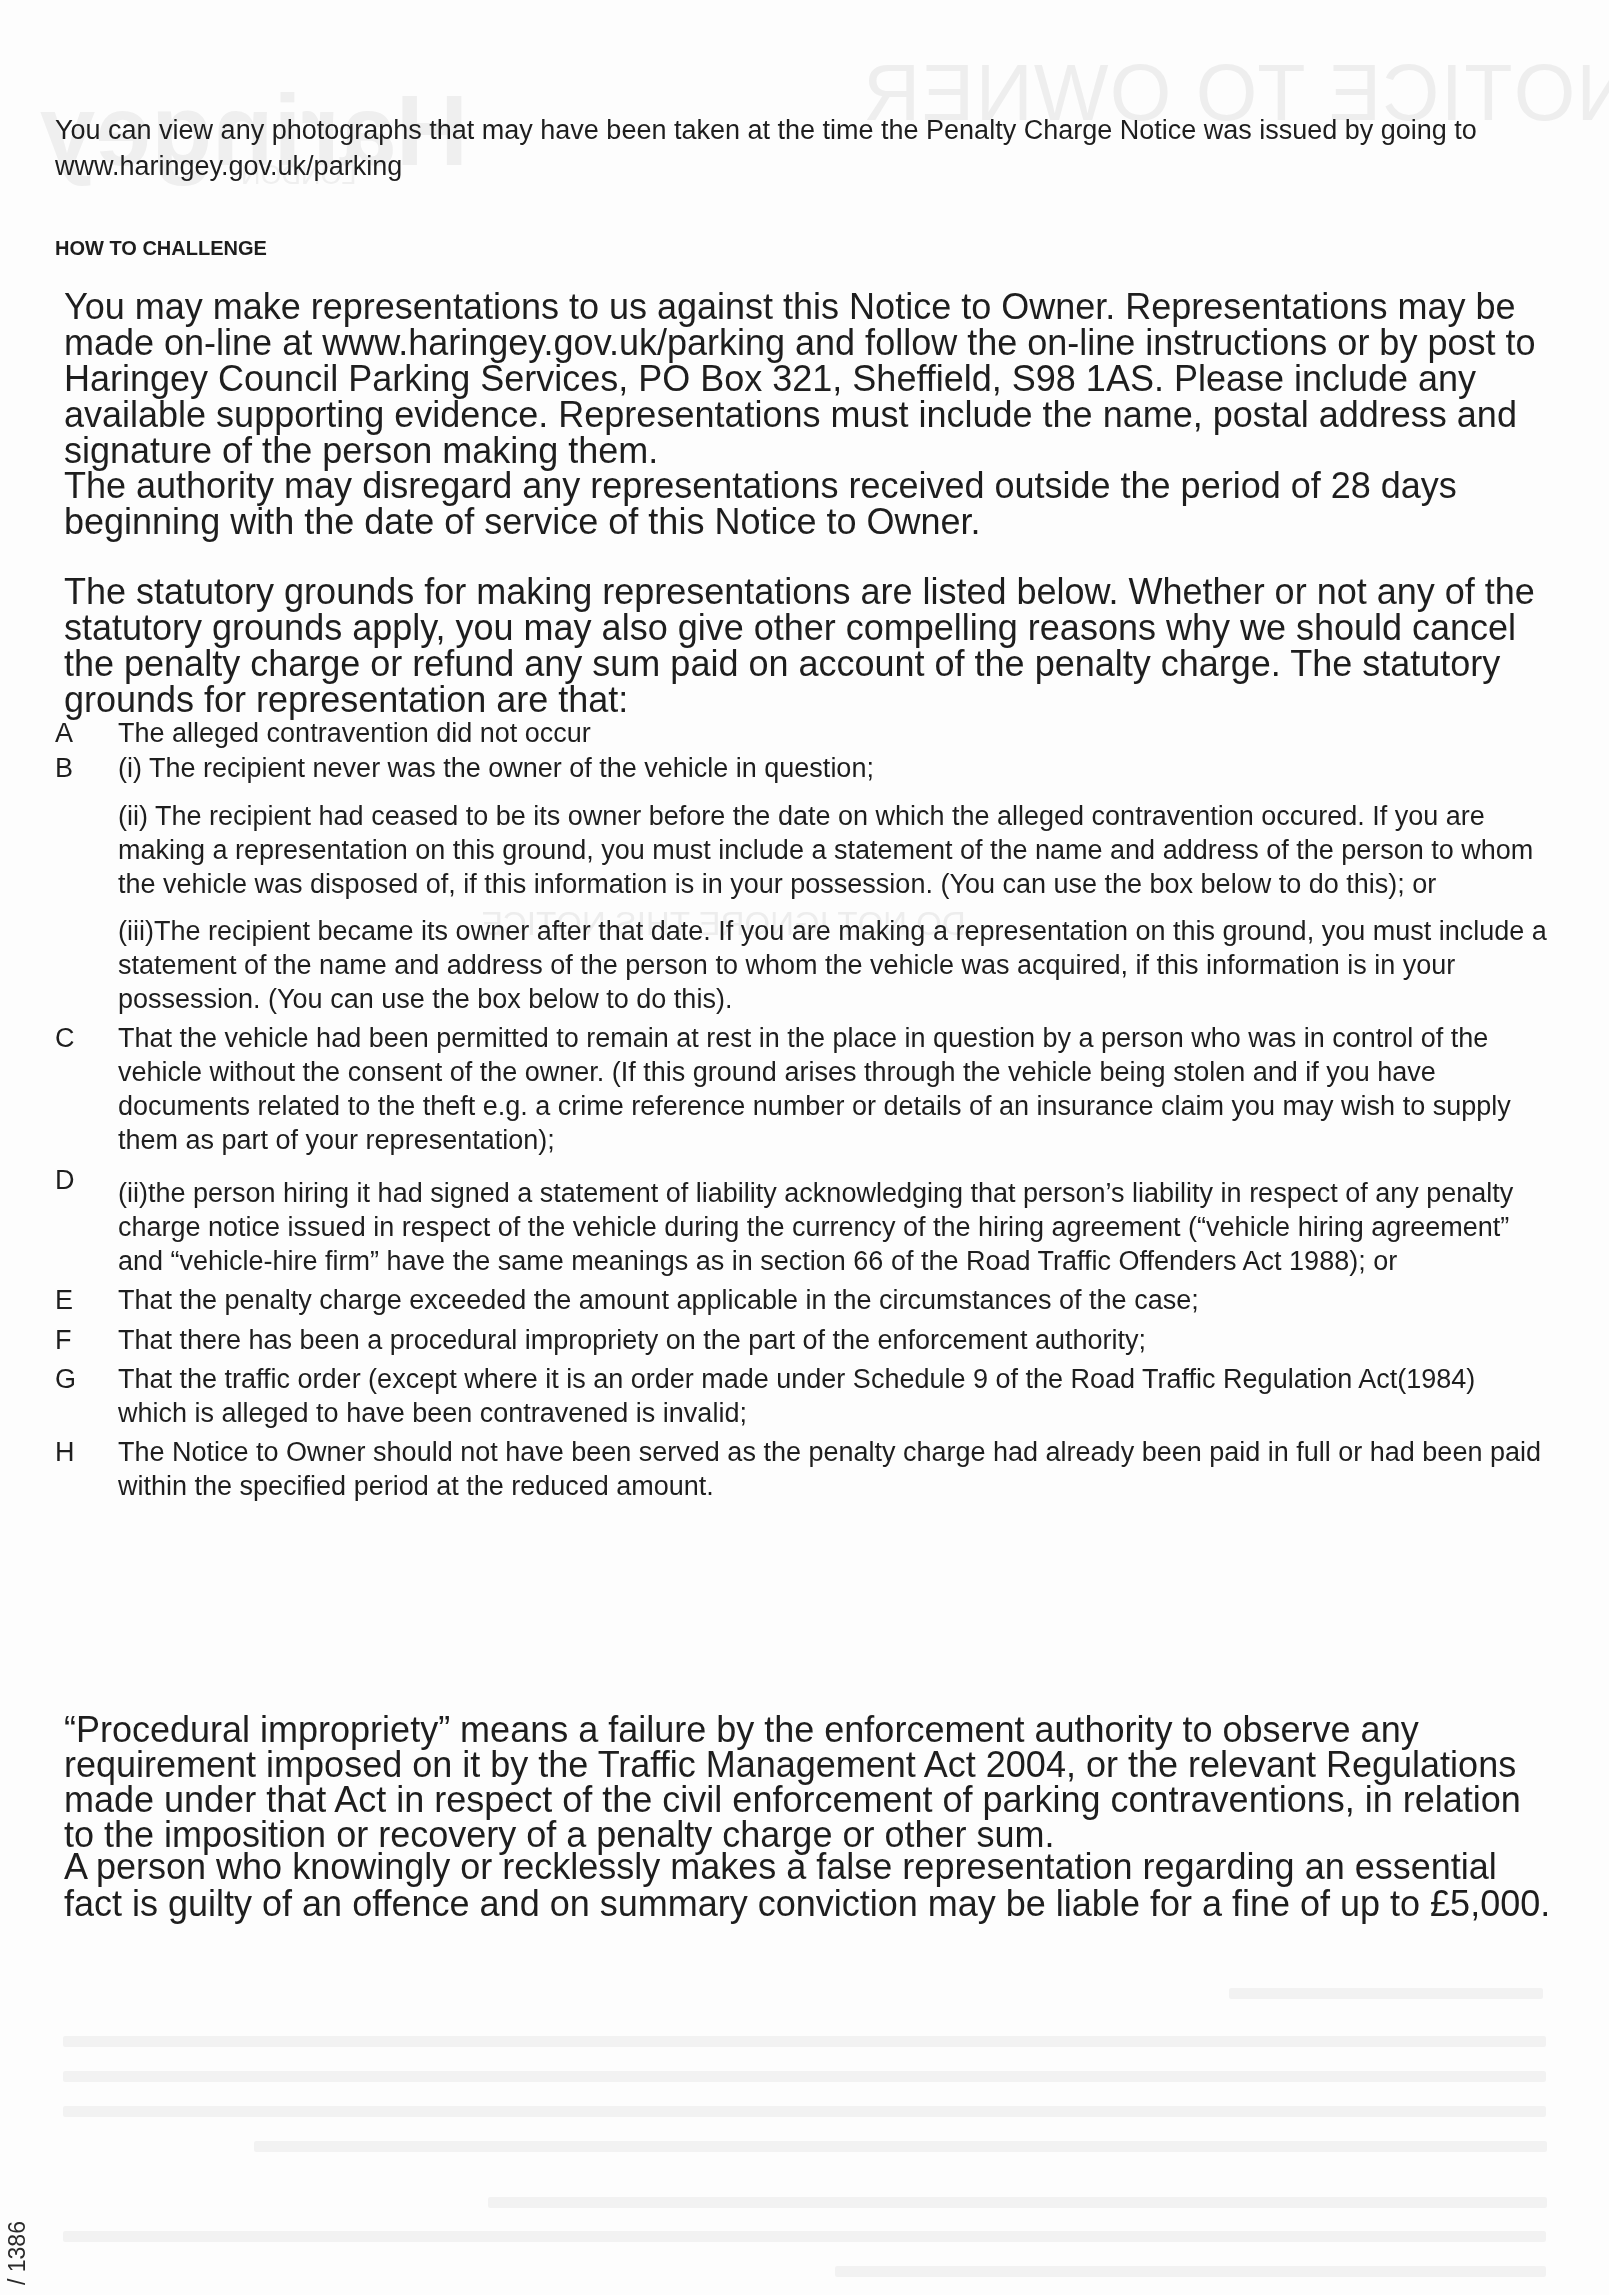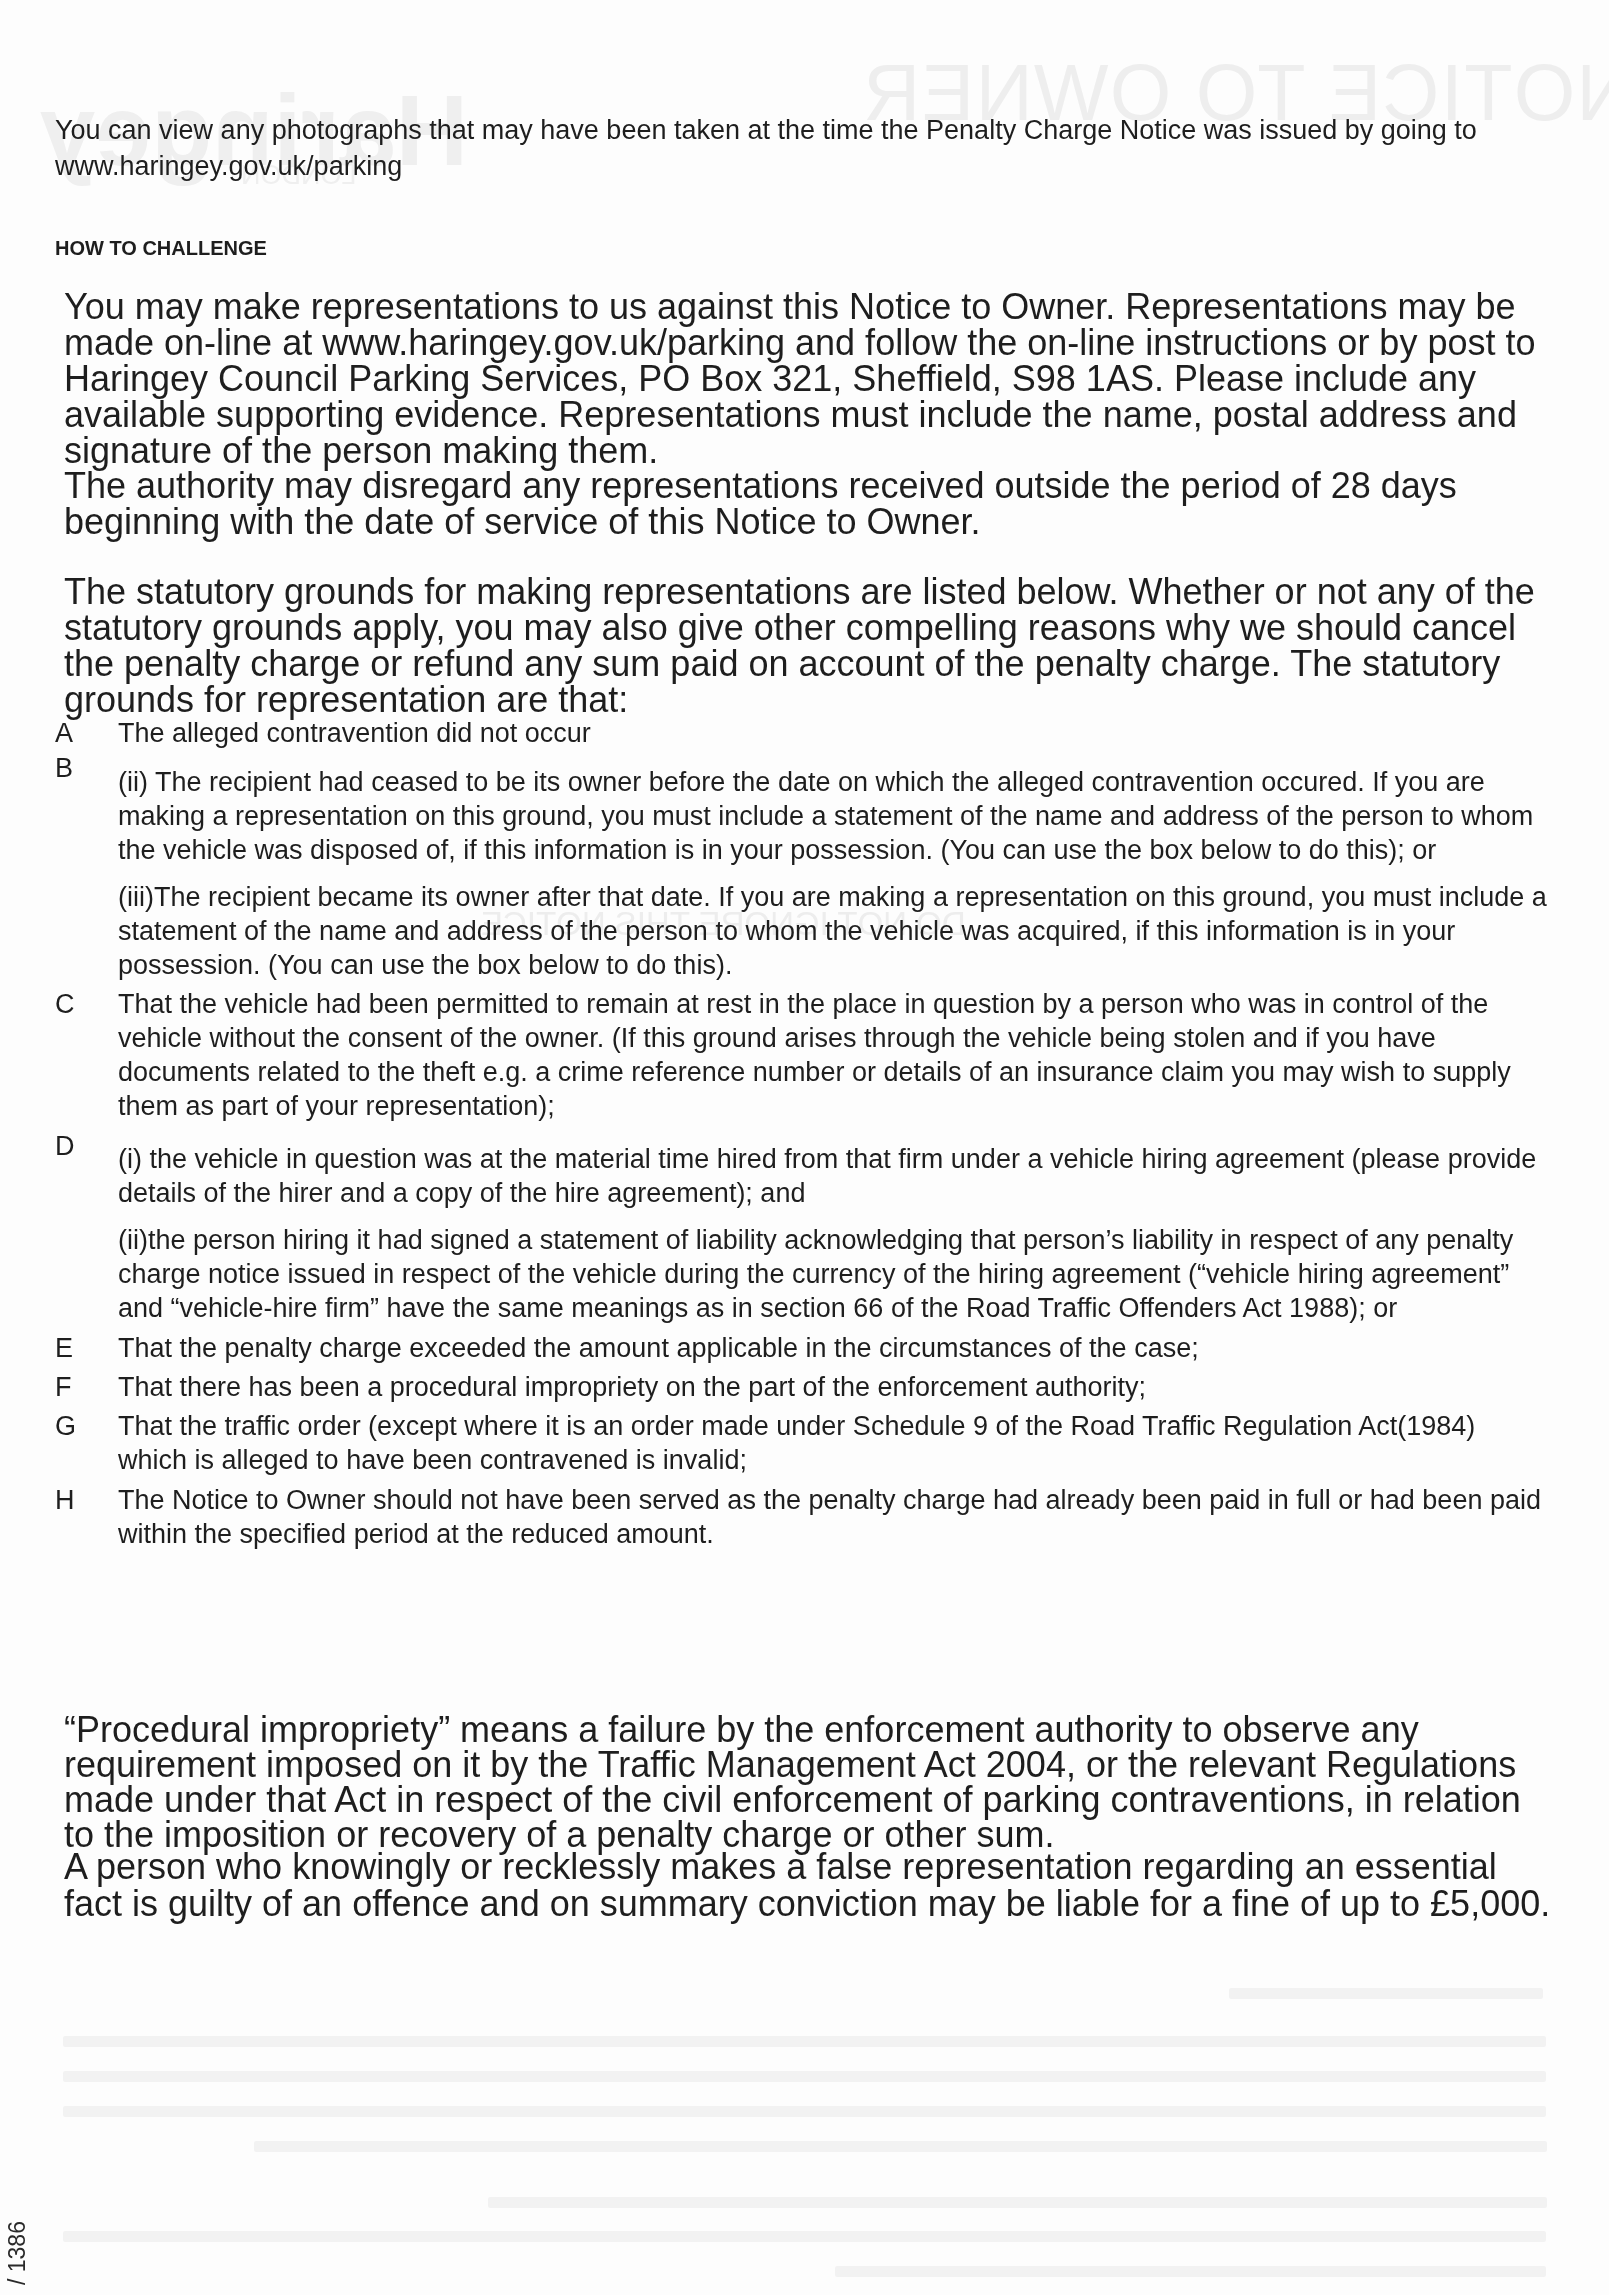--- a/index.html
+++ b/index.html
@@ -60,34 +60,34 @@
   <div class="grounds">
     <div class="g-row">
       <div class="g-letter">A</div>
       <div class="g-body">
           <div>The alleged contravention did not occur</div>
         </div>
     </div>
     <div class="g-row g-gap" style="margin-top:1.3px;">
       <div class="g-letter">B</div>
       <div class="g-body">
+        <div class="g-sub first">(i) The recipient never was the owner of the vehicle in question;</div>
         <div class="g-sub">(ii) The recipient had ceased to be its owner before the date on which the alleged contravention occured. If you are making a representation on this ground, you must include a statement of the name and address of the person to whom the vehicle was disposed of, if this information is in your possession. (You can use the box below to do this); or</div>
         <div class="g-sub">(iii)The recipient became its owner after that date.  If you are making a representation on this ground, you must include a statement of the name and address of the person to whom the vehicle was acquired, if this information is in your possession. (You can use the box below to do this).</div>
       </div>
     </div>
     <div class="g-row" style="margin-top:5.3px;">
       <div class="g-letter">C</div>
       <div class="g-body">
           <div>That the vehicle had been permitted to remain at rest in the place in question by a person who was in control of the vehicle without the consent of the owner. (If this ground arises through the vehicle being stolen and if you have documents related to the theft e.g. a crime reference number or details of an insurance claim you may wish to supply them as part of your representation);</div>
         </div>
     </div>
     <div class="g-row" style="margin-top:5.3px;">
       <div class="g-letter">D</div>
       <div class="g-body">
-        <div class="g-sub">(i) the vehicle in question was at the material time hired from that firm under a vehicle hiring agreement (please provide details of the hirer and a copy of the hire agreement); and</div>
         <div class="g-sub">(ii)the person hiring it had signed a statement of liability acknowledging that person’s liability in respect of any penalty charge notice issued in respect of the vehicle during the currency of the hiring agreement (“vehicle hiring agreement” and “vehicle-hire firm” have the same meanings as in section 66 of the Road Traffic Offenders Act 1988); or</div>
       </div>
     </div>
     <div class="g-row" style="margin-top:5.3px;">
       <div class="g-letter">E</div>
       <div class="g-body">
           <div>That the penalty charge exceeded the amount applicable in the circumstances of the case;</div>
         </div>
     </div>
     <div class="g-row" style="margin-top:5.3px;">

